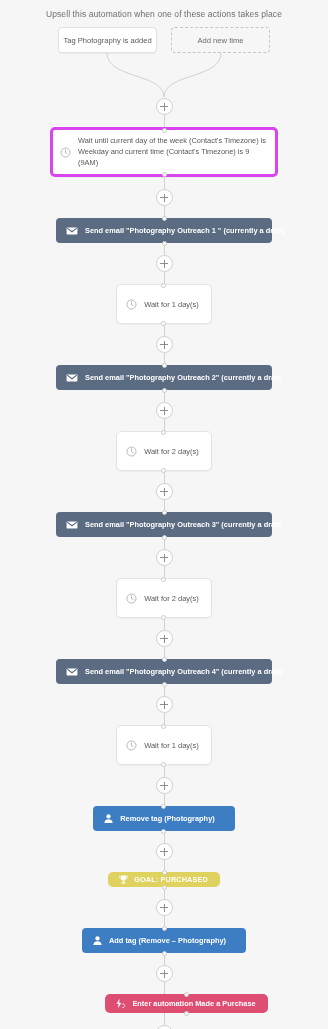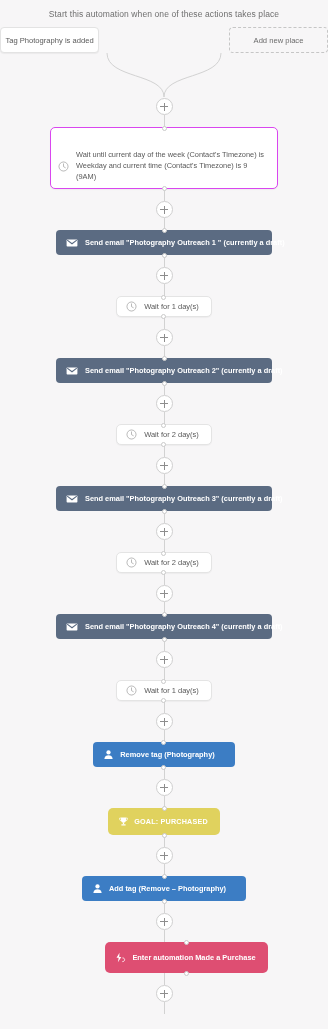--- a/index.html
+++ b/index.html
@@ -28,21 +28,21 @@
     font-size: 8.5px;
     color: #6f6f6f;
     letter-spacing: .1px;
     padding: 9px 0 0 0;
     line-height: 1.2;
   }
 
   
   .start-row {
     display: flex;
-    justify-content: space-between;
+    justify-content: center;
     align-items: flex-start;
     gap: 14px;
     margin-top: 8px;
   }
   .start-box {
     width: 99px;
     height: 26px;
     display: flex;
     align-items: center;
     justify-content: center;
@@ -127,35 +127,35 @@
     display: flex;
     align-items: center;
     border-radius: 4px;
     font-size: 7.6px;
   }
 
   
   .node.cond {
     width: 228px;
     background: #ffffff;
-    border: 1px solid #d946ef;
+    border: 3px solid #d946ef;
     border-radius: 5px;
-    padding: 22px 8px 6px 7px;
+    padding: 6px 8px 6px 7px;
     box-shadow: 0 1px 1px rgba(0,0,0,.04);
     color: #585858;
     line-height: 1.45;
     font-size: 7.4px;
   }
 
   
   .node.wait {
     background: #ffffff;
     border: 1px solid #e4e4e4;
     border-radius: 5px;
-    height: 21px;
+    height: 40px;
     padding: 0 12px 0 9px;
     box-shadow: 0 1px 1px rgba(0,0,0,.04);
     color: #585858;
     font-size: 7.5px;
   }
 
   
   .node.email {
     width: 216px;
     height: 25px;
@@ -171,32 +171,32 @@
     color: #ffffff;
     font-weight: bold;
     height: 25px;
     padding: 0 20px 0 10px;
     font-size: 7.4px;
   }
   .node.goal {
     background: #e0d25e;
     color: #ffffff;
     font-weight: bold;
-    height: 27px;
+    height: 15px;
     padding: 0 12px 0 10px;
     border-radius: 5px;
     font-size: 7.2px;
     letter-spacing: .2px;
     align-items: center;
   }
   .node.auto {
     background: #de4e72;
     color: #ffffff;
     font-weight: bold;
-    height: 31px;
+    height: 19px;
     padding: 0 12px 0 10px;
     border-radius: 5px;
     font-size: 7.4px;
     margin-left: 45px;
   }
 
   .node .label { white-space: nowrap; }
   .node.cond .label { white-space: normal; }
 
   
@@ -214,28 +214,28 @@
   .icon.trophy     { width: 11px; height: 11px; margin-right: 5px; }
   .icon.bolt       { width: 11px; height: 11px; margin-right: 6px; }
 
   .spacer-2 { height: 2px; }
 </style>
 </head>
 <body>
 
 <div class="canvas">
 
-  <div class="header">Start this automation when one of these actions takes place</div>
+  <div class="header">Upsell this automation when one of these actions takes place</div>
 
   <div class="start-row">
     <div class="start-box">
       <span>Tag Photography is added</span>
     </div>
     <div class="start-box dashed">
-      <span>Add new place</span>
+      <span>Add new time</span>
     </div>
   </div>
 
   <svg class="merge-svg" width="160" height="45" viewBox="0 0 160 45">
     <path d="M 23 0 C 23 26, 80 20, 80 44" fill="none" stroke="#d2d2d2" stroke-width="1"></path>
     <path d="M 137 0 C 137 26, 80 20, 80 44" fill="none" stroke="#d2d2d2" stroke-width="1"></path>
   </svg>
 
   <div class="plus"></div>
   <div class="conn"></div>

